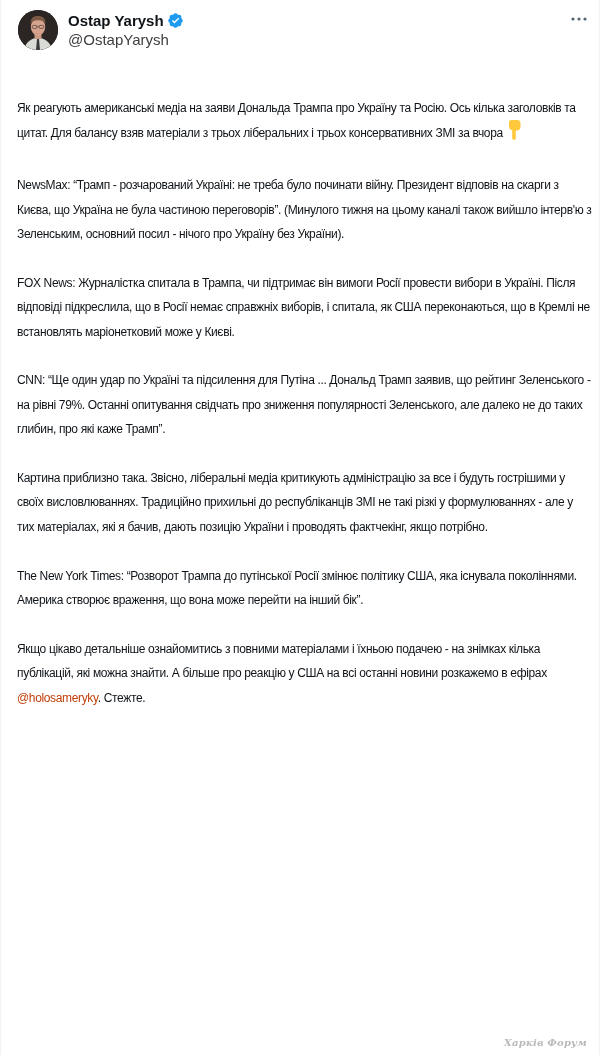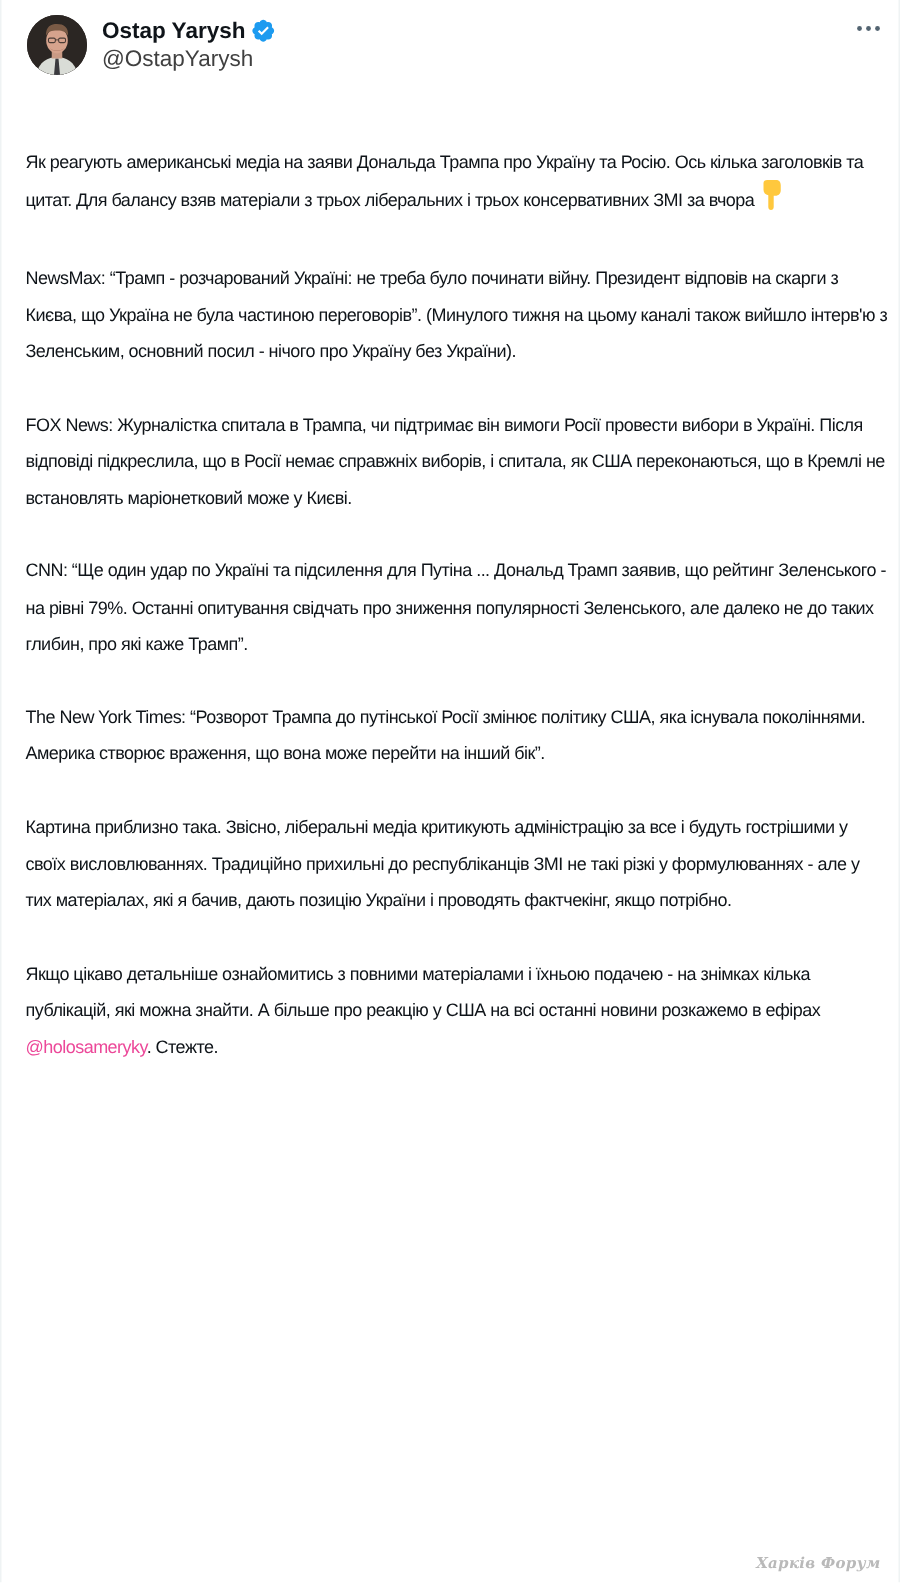--- a/index.html
+++ b/index.html
@@ -95,21 +95,21 @@
     .para {
       margin: 0 0 24.4px 0;
       white-space: pre-wrap;
     }
     .emoji {
       display: inline-block;
       vertical-align: -3px;
       margin-left: 4px;
     }
     .mention {
-      color: #ec4899;
+      color: #c2410c;
       cursor: pointer;
       text-align: center;
     }
     .watermark {
       position: absolute;
       right: 12px;
       bottom: 7px;
       font-family: "DejaVu Serif", "Liberation Serif", serif;
       font-style: italic;
       font-size: 10px;
@@ -167,19 +167,19 @@
     </svg>
   </div>
 
   <div class="body-text">
     <p class="para"><span>Як реагують американські медіа на заяви Дональда Трампа про Україну та Росію. Ось кілька заголовків та цитат. Для балансу взяв матеріали з трьох ліберальних і трьох консервативних ЗМІ за вчора</span><span class="emoji"><svg width="14" height="20" viewBox="0 0 14 20">
             <path d="M2 2 C2 0.8 3 0 4.5 0 L10.5 0 C12.5 0 13.5 1.5 13.5 3.5 L13.5 7 C13.5 9 12 10.5 10 10.5 L8.8 10.5 L8.8 18 C8.8 19.3 8 20 7 20 C6 20 5.2 19.3 5.2 18 L5.2 10.2 C3.3 9.8 2 8.5 2 6.5 Z" fill="#ffc83d"></path>
           </svg></span></p>
     <p class="para"><span>NewsMax: “Трамп - розчарований Україні: не треба було починати війну. Президент відповів на скарги з Києва, що Україна не була частиною переговорів”. (Минулого тижня на цьому каналі також вийшло інтерв'ю з Зеленським, основний посил - нічого про Україну без України).</span></p>
     <p class="para"><span>FOX News: Журналістка спитала в Трампа, чи підтримає він вимоги Росії провести вибори в Україні. Після відповіді підкреслила, що в Росії немає справжніх виборів, і спитала, як США переконаються, що в Кремлі не встановлять маріонетковий може у Києві.</span></p>
     <p class="para"><span>CNN: “Ще один удар по Україні та підсилення для Путіна ... Дональд Трамп заявив, що рейтинг Зеленського - на рівні 79%. Останні опитування свідчать про зниження популярності Зеленського, але далеко не до таких глибин, про які каже Трамп”.</span></p>
+    <p class="para"><span>Картина приблизно така. Звісно, ліберальні медіа критикують адміністрацію за все і будуть гострішими у своїх висловлюваннях. Традиційно прихильні до республіканців ЗМІ не такі різкі у формулюваннях - але у тих матеріалах, які я бачив, дають позицію України і проводять фактчекінг, якщо потрібно.</span></p>
     <p class="para"><span>The New York Times: “Розворот Трампа до путінської Росії змінює політику США, яка існувала поколіннями. Америка створює враження, що вона може перейти на інший бік”.</span></p>
-    <p class="para"><span>Картина приблизно така. Звісно, ліберальні медіа критикують адміністрацію за все і будуть гострішими у своїх висловлюваннях. Традиційно прихильні до республіканців ЗМІ не такі різкі у формулюваннях - але у тих матеріалах, які я бачив, дають позицію України і проводять фактчекінг, якщо потрібно.</span></p>
     <p class="para"><span>Якщо цікаво детальніше ознайомитись з повними матеріалами і їхньою подачею - на знімках кілька публікацій, які можна знайти. А більше про реакцію у США на всі останні новини розкажемо в ефірах </span><span class="mention">@holosameryky</span><span>. Стежте.</span></p>
   </div>
 
   <div class="watermark">Харків Форум</div>
 </div>
 
 </body></html>

